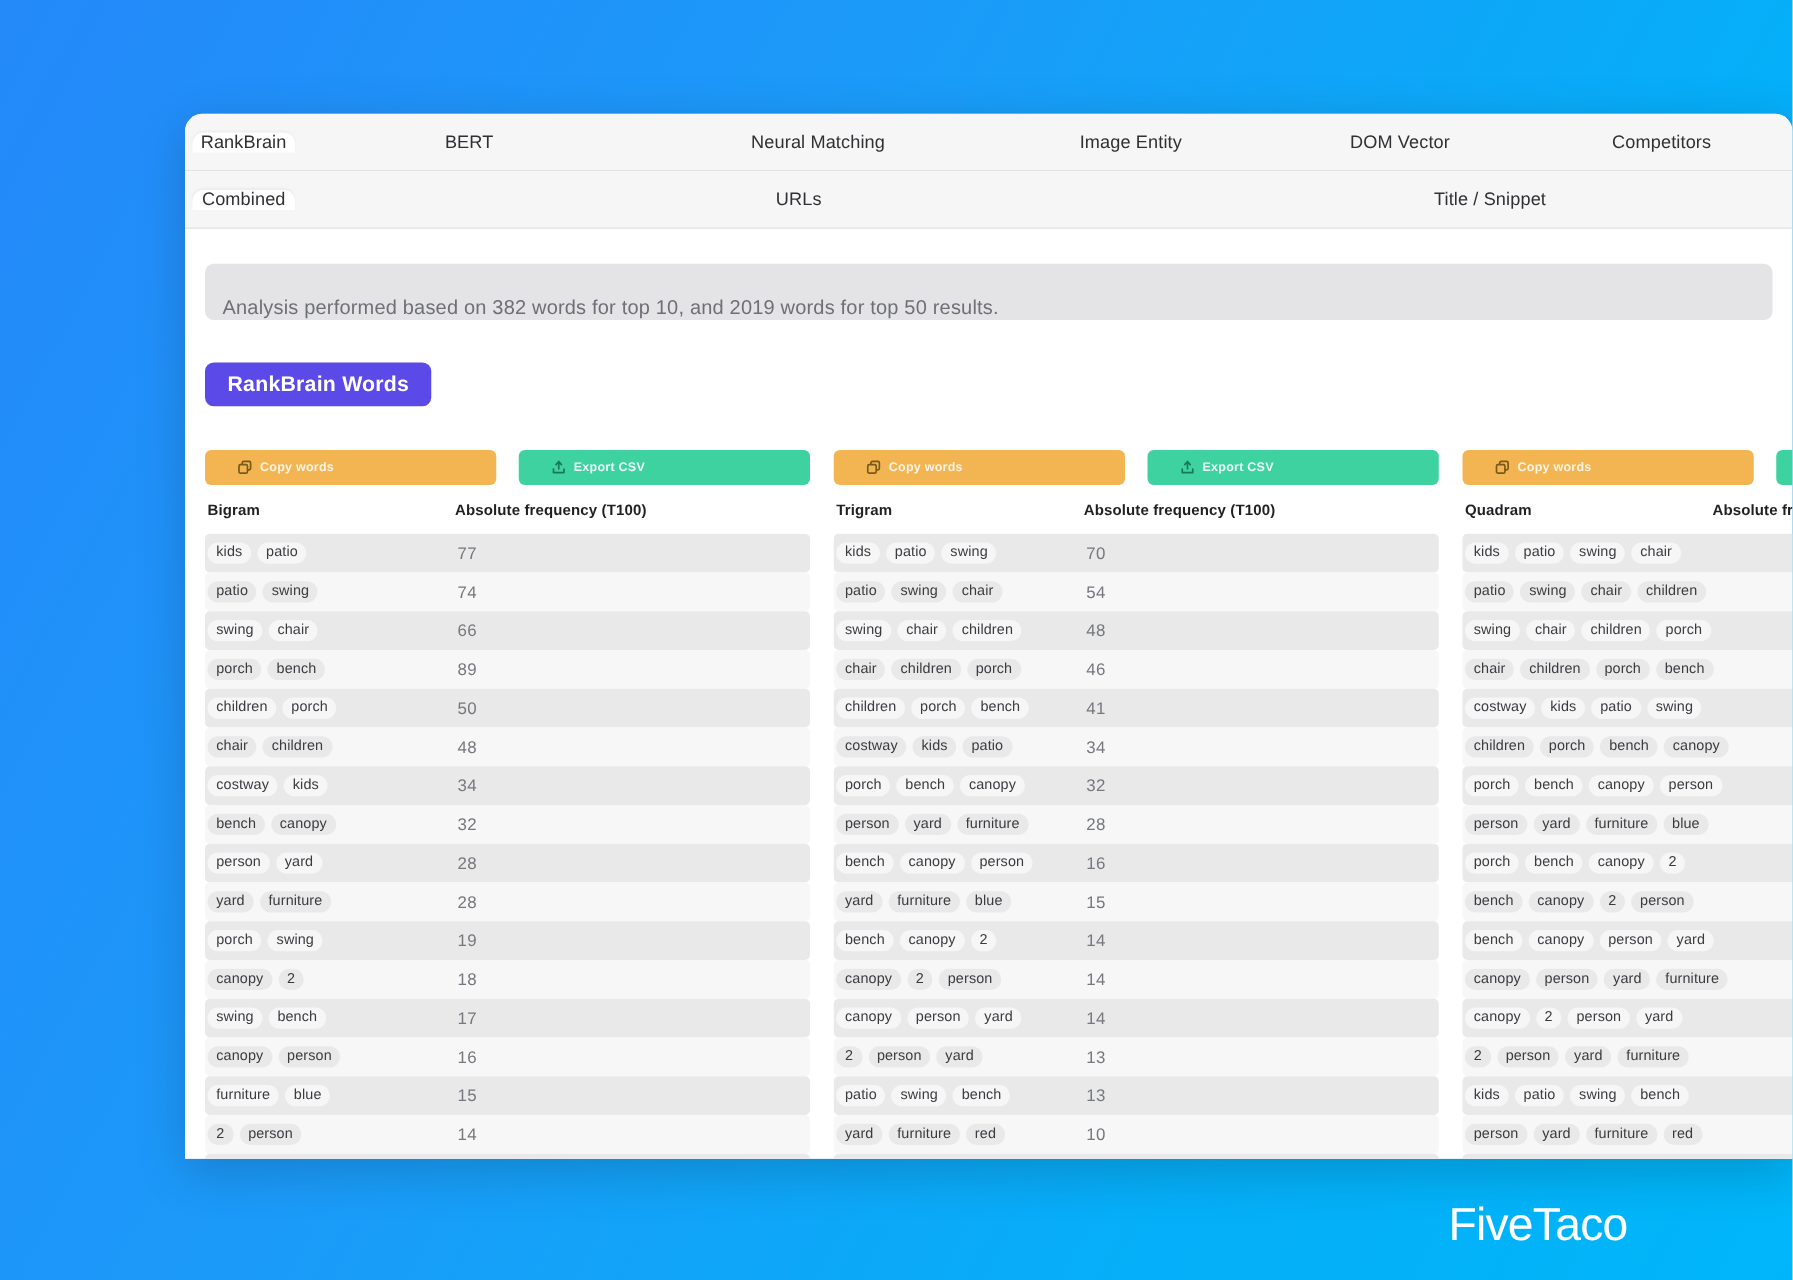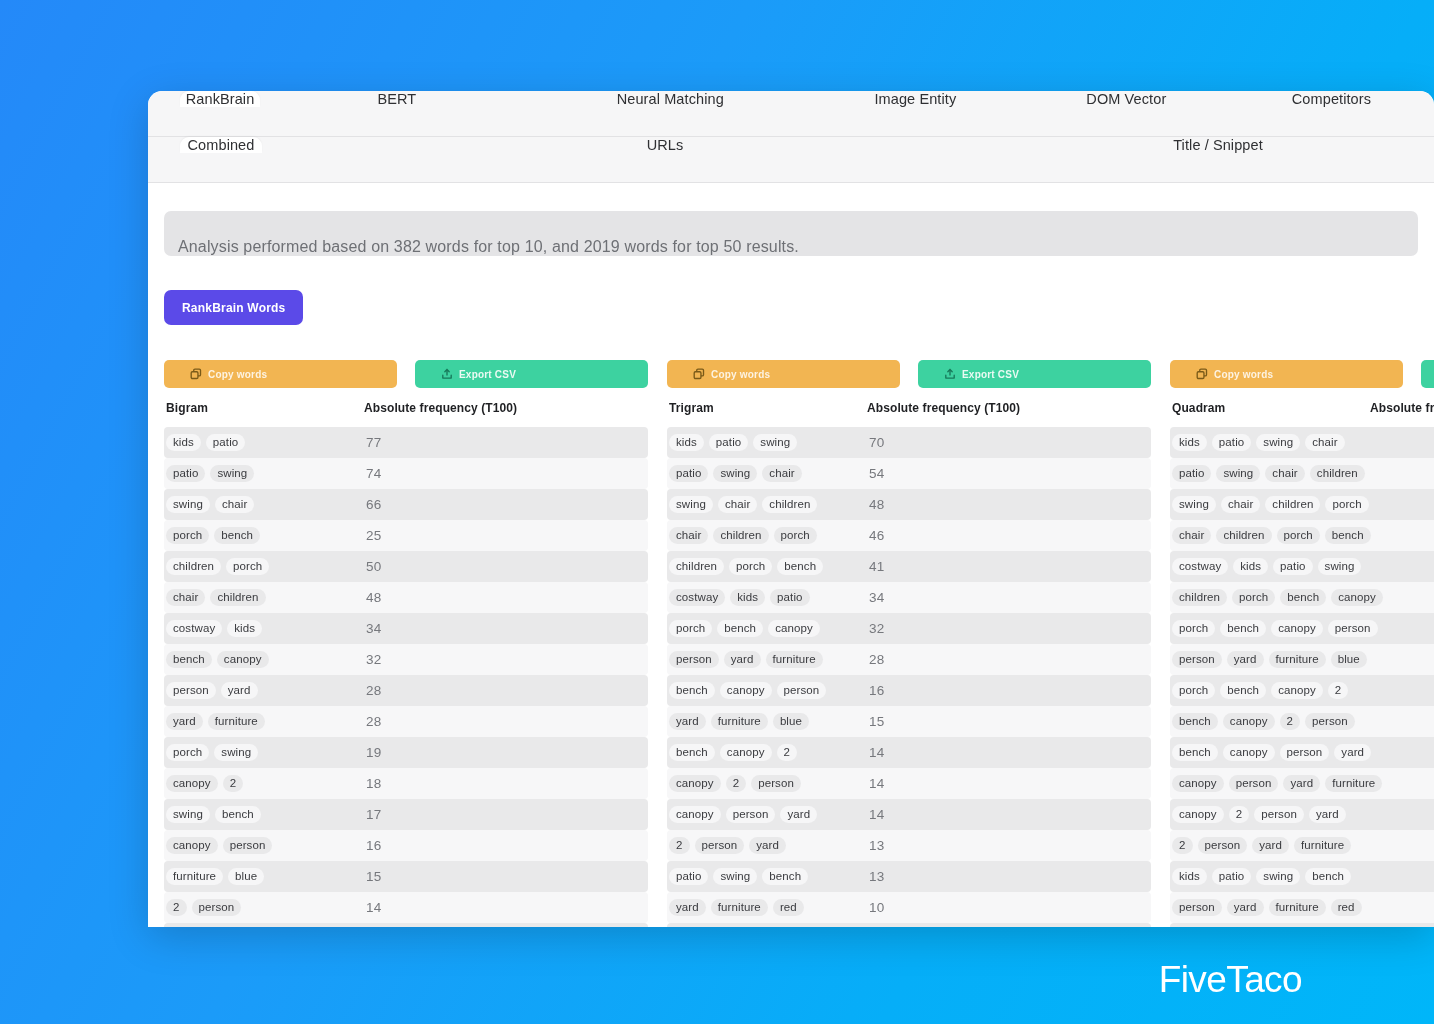--- a/index.html
+++ b/index.html
@@ -33,23 +33,23 @@
   .tabbar {
     position: relative;
     height: 46px;
     background: #f6f6f7;
     border-bottom: 1px solid #e2e2e4;
   }
   .tabbar.primary { border-radius: 14px 14px 0 0; }
 
   .tabstrip {
     display: flex;
-    align-items: flex-start;
+    align-items: center;
     height: 100%;
-    padding-left: 32px;
+    padding-left: 6px;
   }
 
   .tab {
     display: flex;
     align-items: center;
     justify-content: center;
     font-size: 14.5px;
     color: #2f3033;
     letter-spacing: .1px;
     background: transparent;
@@ -98,21 +98,21 @@
   }
 
   .pill-row { padding: 34px 16px 0 16px; }
 
   .pill-btn {
     display: inline-flex;
     align-items: center;
     justify-content: center;
     background: #5b4ae8;
     color: #ffffff;
-    font-size: 12px;
+    font-size: 17px;
     font-weight: bold;
     letter-spacing: .2px;
     height: 35px;
     padding: 0 18px;
     border: 0;
     border-radius: 7px;
     cursor: pointer;
     font-family: "Liberation Sans", sans-serif;
   }
 
@@ -296,21 +296,21 @@
                 <span class="chip">swing</span>
                 <span class="chip">chair</span>
               </div>
               <div class="freq">66</div>
             </div>
             <div class="row even">
               <div class="terms">
                 <span class="chip">porch</span>
                 <span class="chip">bench</span>
               </div>
-              <div class="freq">25</div>
+              <div class="freq">89</div>
             </div>
             <div class="row odd">
               <div class="terms">
                 <span class="chip">children</span>
                 <span class="chip">porch</span>
               </div>
               <div class="freq">50</div>
             </div>
             <div class="row even">
               <div class="terms">

